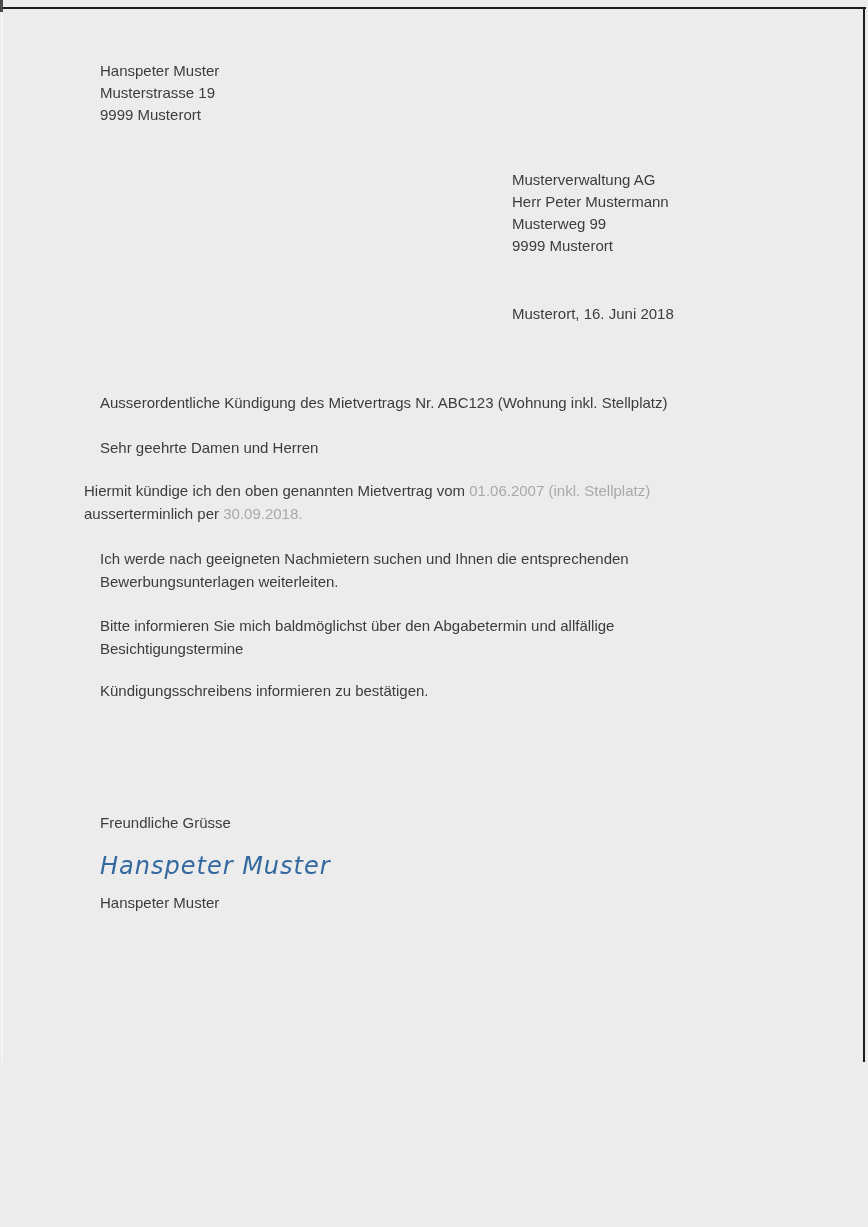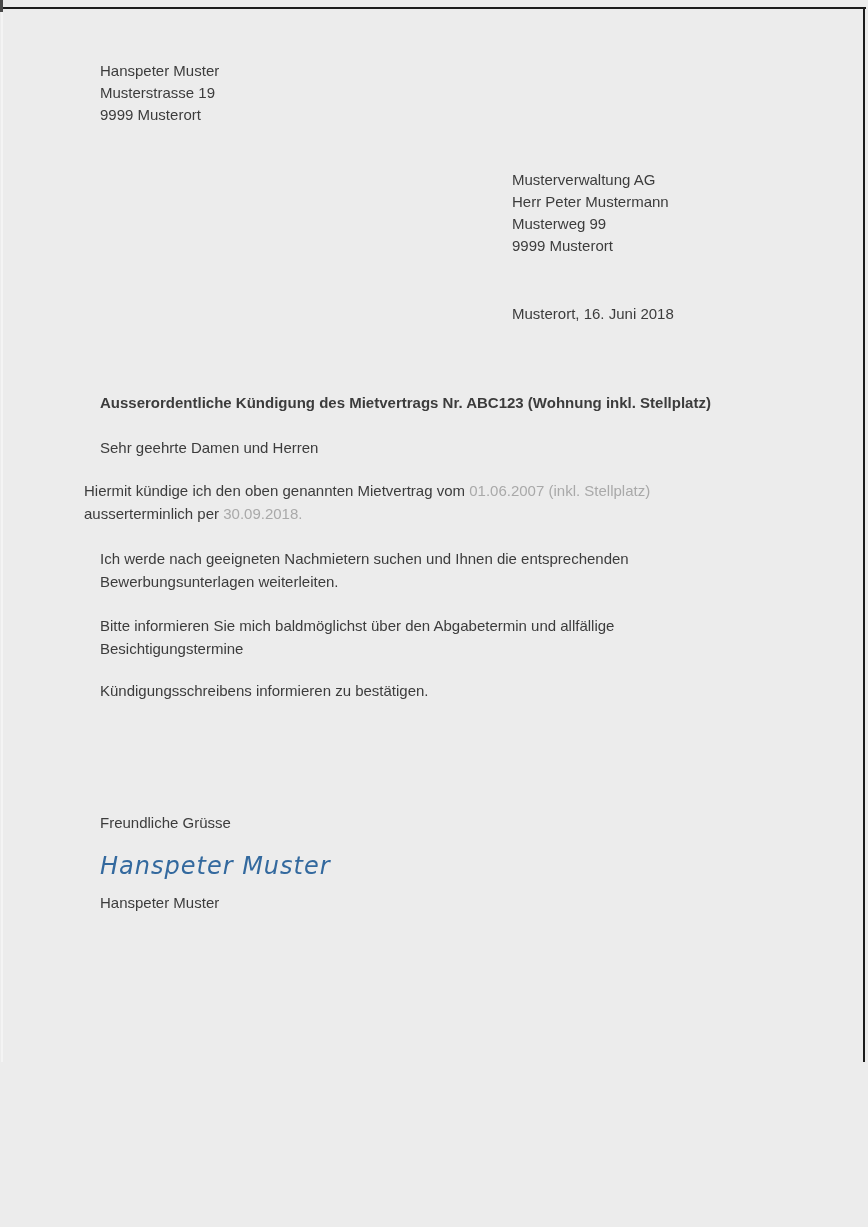--- a/index.html
+++ b/index.html
@@ -32,21 +32,21 @@
   }
   .line {
     display: block;
     white-space: nowrap;
   }
   .text {
     font-size: 15px;
     line-height: 23px;
     white-space: nowrap;
   }
-  .subject { font-weight: bold; }
+  .subject { font-weight: normal; }
   .muted   { color: #a9a9a9; }
 
   .signature-script {
     font-family: "DejaVu Sans", sans-serif;
     font-style: italic;
     font-size: 24px;
     line-height: 30px;
     color: #33699e;
     letter-spacing: 1px;
     white-space: nowrap;

